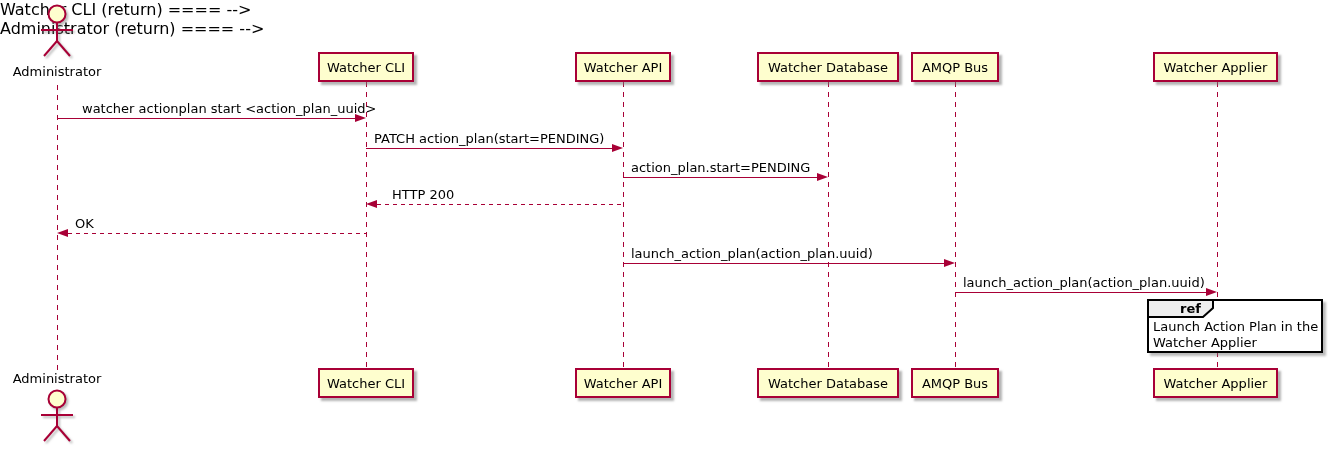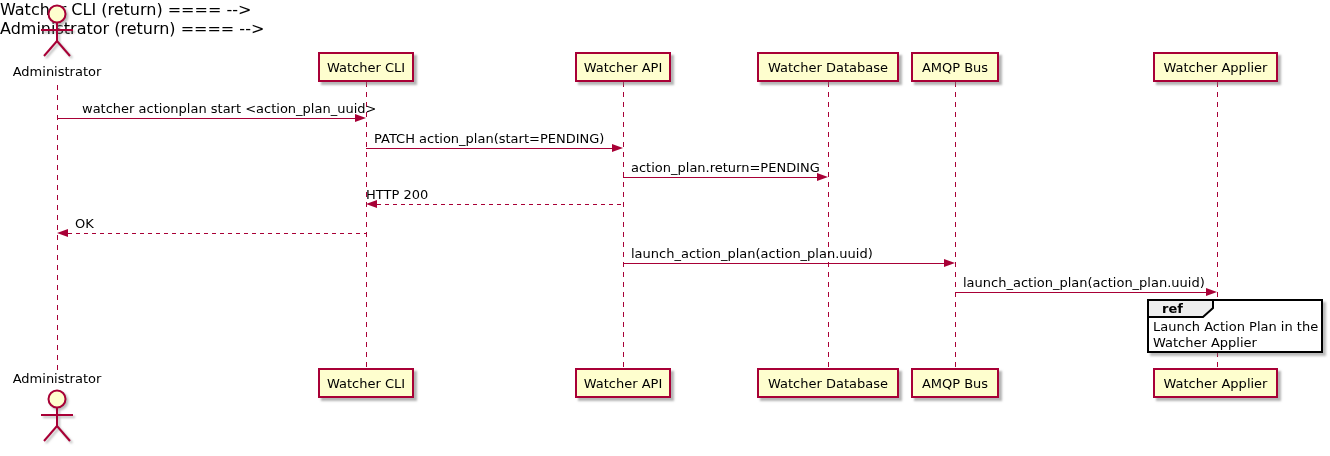--- a/index.html
+++ b/index.html
@@ -80,20 +80,21 @@
     white-space: nowrap;
   }
 
   
   .ref-shapes { position: absolute; filter: drop-shadow(3px 3px 1px rgba(120,120,120,0.5)); }
   .ref-keyword {
     position: absolute;
     font-size: 13px;
     font-weight: bold;
     color: #000;
+    margin-left: 18px;
   }
   .ref-line {
     position: absolute;
     font-size: 13px;
     color: #000000;
     white-space: nowrap;
   }
 </style>
 </head>
 <body>
@@ -171,28 +172,28 @@
 
   
   <div>
     <div class="msg-label" style="left:374px; top:131px;">PATCH action_plan(start=PENDING)</div>
     <div class="msg-line-solid" style="left:366px; top:148px; width:247px;"></div>
     <div class="arrow-right" style="left:612px; top:144px;"></div>
   </div>
 
   
   <div>
-    <div class="msg-label" style="left:631px; top:160px;">action_plan.return=PENDING</div>
+    <div class="msg-label" style="left:631px; top:160px;">action_plan.start=PENDING</div>
     <div class="msg-line-solid" style="left:623px; top:177px; width:195px;"></div>
     <div class="arrow-right" style="left:817px; top:173px;"></div>
   </div>
 
    Watcher CLI (return) ==== --&gt;
   <div>
-    <div class="msg-label" style="left:366px; top:187px;">HTTP 200</div>
+    <div class="msg-label" style="left:392px; top:187px;">HTTP 200</div>
     <div class="msg-line-dashed" style="left:377px; top:204px; width:246px;"></div>
     <div class="arrow-left" style="left:366px; top:200px;"></div>
   </div>
 
    Administrator (return) ==== --&gt;
   <div>
     <div class="msg-label" style="left:75px; top:216px;">OK</div>
     <div class="msg-line-dashed" style="left:68px; top:233px; width:298px;"></div>
     <div class="arrow-left" style="left:57px; top:229px;"></div>
   </div>

